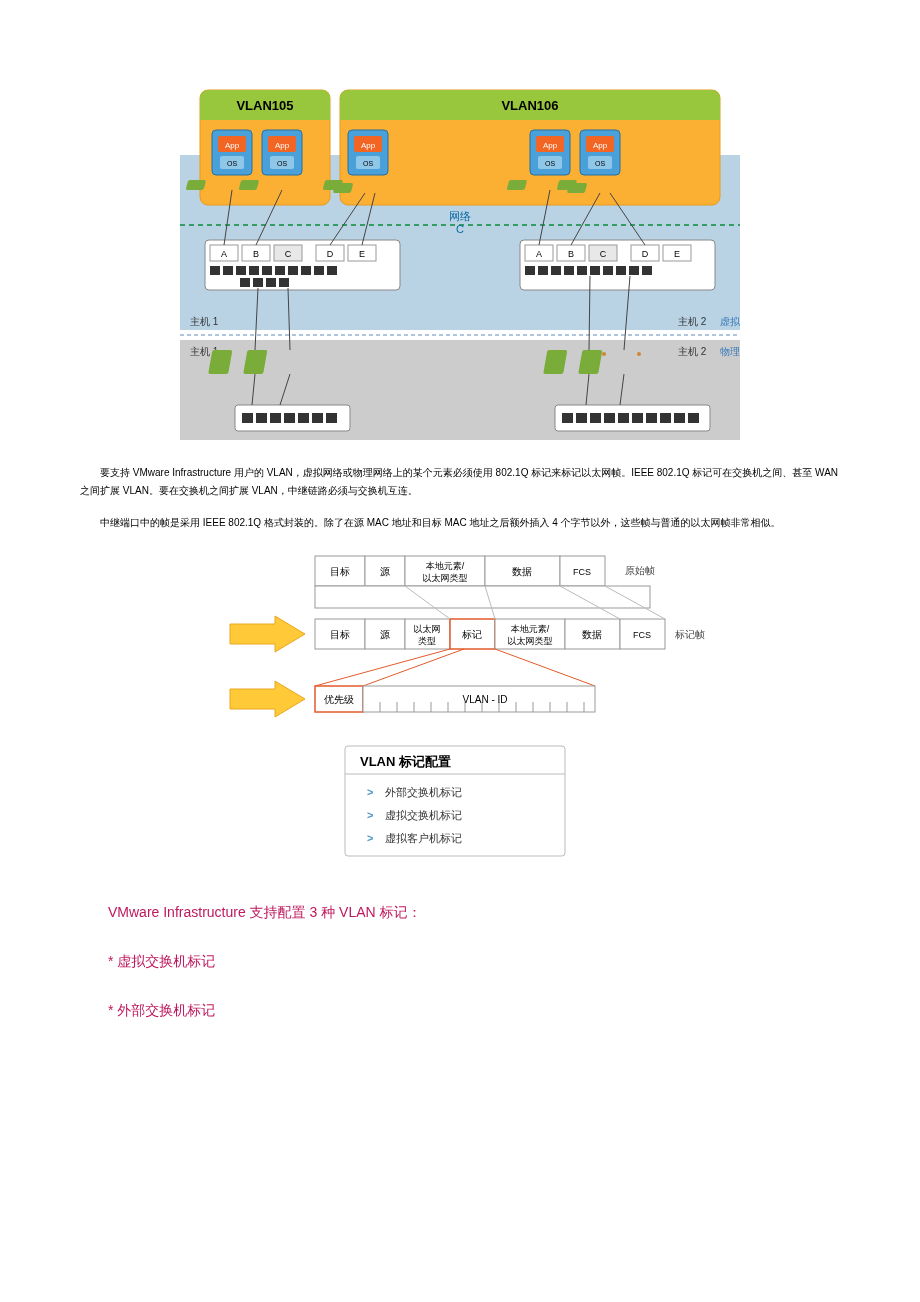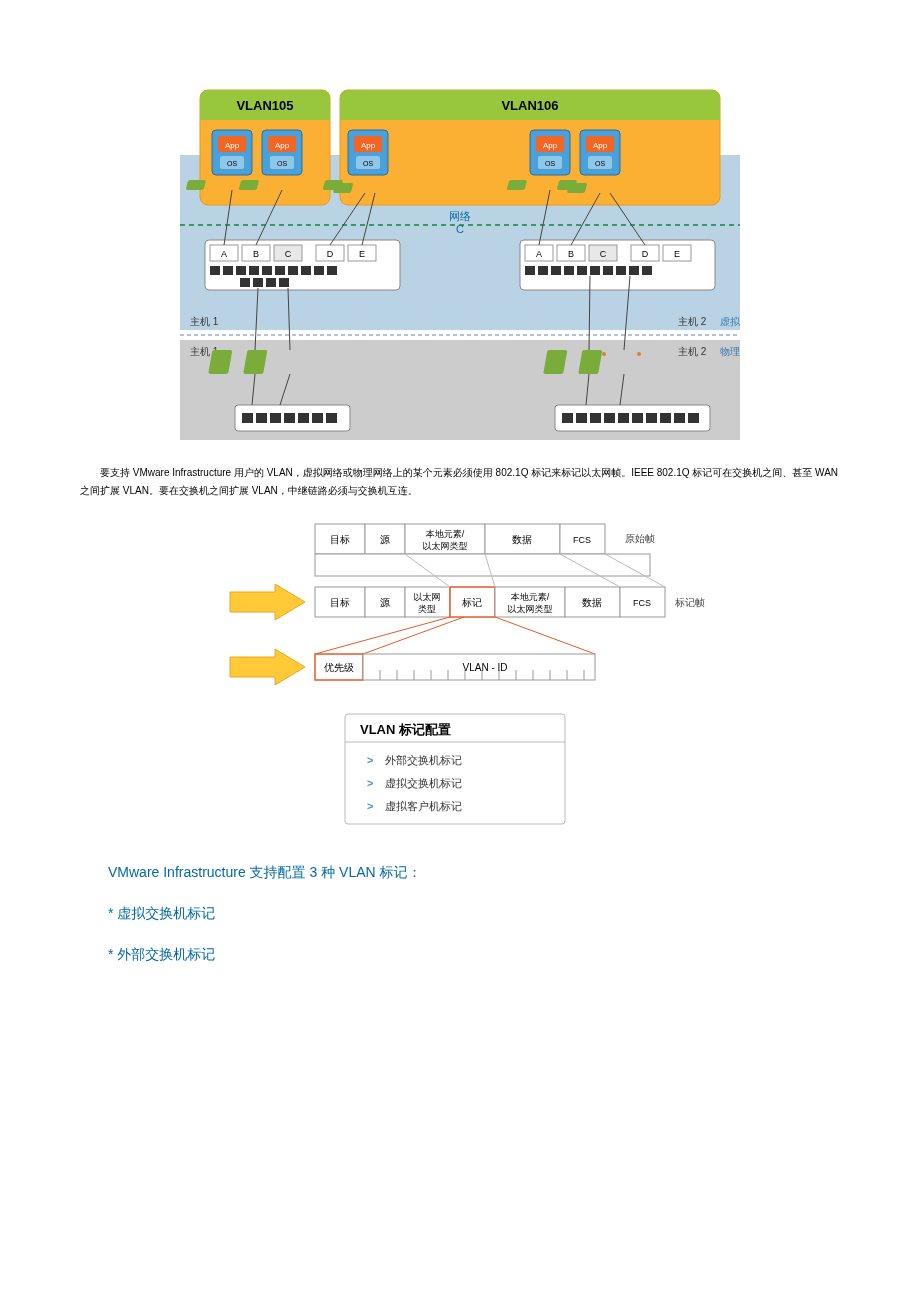--- a/index.html
+++ b/index.html
@@ -1,19 +1,19 @@
 <!DOCTYPE html>
 <html><head>
 <meta charset="utf-8">
 <style>
 body{margin:0;padding:0;font-family:"Microsoft YaHei","SimSun",sans-serif;background:#fff;width:920px}
 .page{padding:80px 80px 40px 80px}
 svg{display:block;margin:0 auto}
 .para{font-size:10px;line-height:1.8;color:#000;margin:14px 0;text-indent:2em}
-.para-noindent{font-size:14px;line-height:1.8;color:#0369a1;margin:16px 0;text-indent:2em}
+.para-noindent{font-size:14px;line-height:1.8;color:#be185d;margin:24px 0;text-indent:2em}
 text{font-family:"Microsoft YaHei","SimSun",sans-serif}
 </style>
 </head>
 <body>
 
 <div class="page">
 
 <svg width="560" height="370" viewBox="0 0 560 370">
 
   <rect x="0" y="75" width="560" height="175" fill="#b9d3e4"></rect>
@@ -192,20 +192,21 @@
         <rect x="494" y="333" width="11" height="10"></rect>
         <rect x="508" y="333" width="11" height="10"></rect>
       </g>
   <line x1="75" y1="294" x2="72" y2="325" stroke="#444"></line>
   <line x1="110" y1="294" x2="100" y2="325" stroke="#444"></line>
   <line x1="409" y1="294" x2="406" y2="325" stroke="#444"></line>
   <line x1="444" y1="294" x2="440" y2="325" stroke="#444"></line>
 </svg>
 
 <p class="para">要支持 VMware Infrastructure 用户的 VLAN，虚拟网络或物理网络上的某个元素必须使用 802.1Q 标记来标记以太网帧。IEEE 802.1Q 标记可在交换机之间、甚至 WAN 之间扩展 VLAN。要在交换机之间扩展 VLAN，中继链路必须与交换机互连。</p>
+<p class="para">中继端口中的帧是采用 IEEE 802.1Q 格式封装的。除了在源 MAC 地址和目标 MAC 地址之后额外插入 4 个字节以外，这些帧与普通的以太网帧非常相似。</p>
 
 <svg width="490" height="330" viewBox="0 0 490 330">
 
   <g stroke="#999" fill="#fff" stroke-width="1">
     <rect x="100" y="10" width="50" height="30"></rect>
     <rect x="150" y="10" width="40" height="30"></rect>
     <rect x="190" y="10" width="80" height="30"></rect>
     <rect x="270" y="10" width="75" height="30"></rect>
     <rect x="345" y="10" width="45" height="30"></rect>
   </g>

